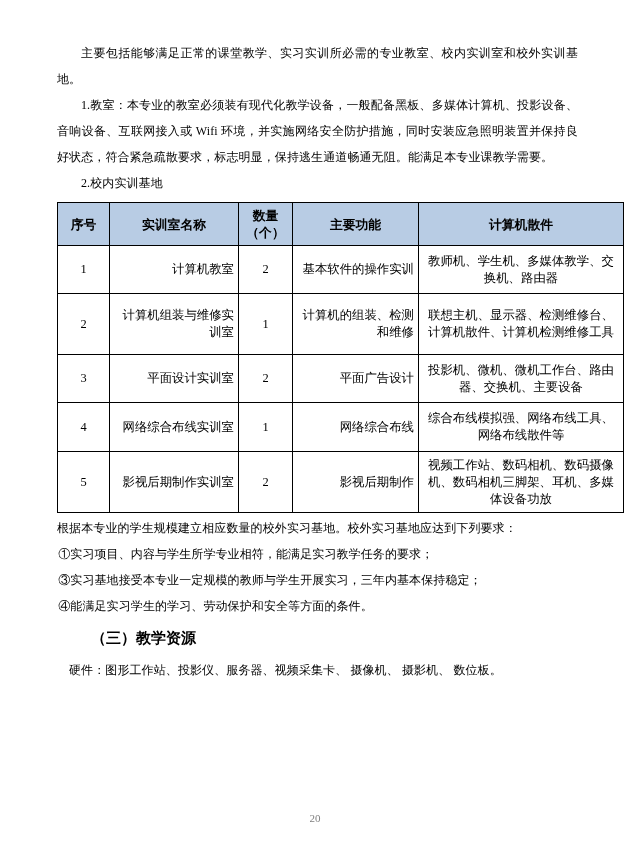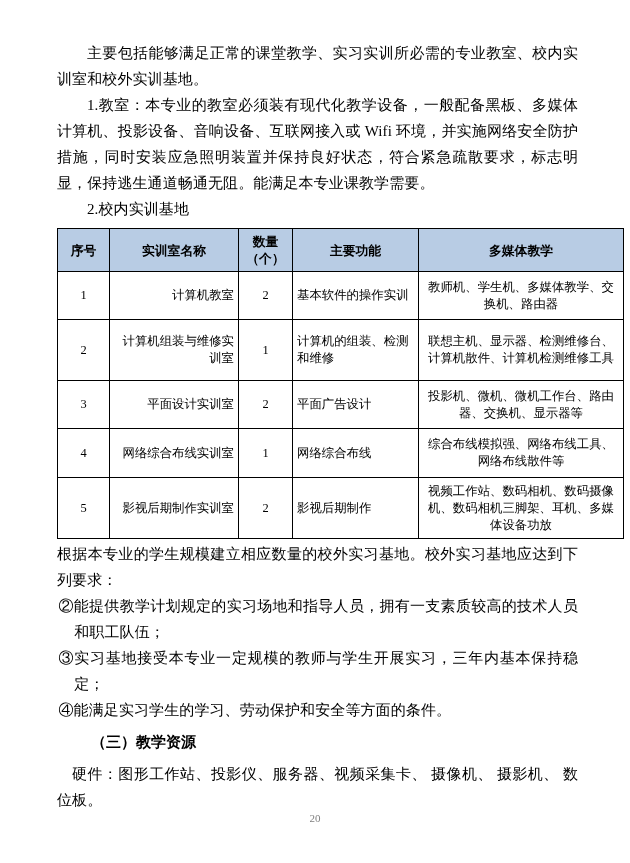--- a/index.html
+++ b/index.html
@@ -23,21 +23,21 @@
     box-sizing: border-box;
   }
   .content {
     position: absolute;
     left: 57px;
     top: 40px;
     width: 521px;
   }
   p.body-text {
     margin: 0 0 0 0;
-    font-size: 15px;
+    font-size: 12px;
     line-height: 26px;
     text-align: justify;
     text-justify: inter-ideograph;
     letter-spacing: 0.1px;
     font-family: "Liberation Serif", "DejaVu Serif", serif;
   }
   p.indent2 { text-indent: 2em; }
   p.indent1 { text-indent: 1em; }
   p.hang {
     padding-left: 1.05em;
@@ -73,21 +73,21 @@
     background: #b8cce4;
     font-weight: bold;
     text-align: center;
     font-family: "Liberation Sans", "DejaVu Sans", sans-serif;
     font-size: 12.8px;
     height: 36px;
   }
   td.c-idx { text-align: center; width: 43px; }
   td.c-name { text-align: right; width: 120px; }
   td.c-qty  { text-align: center; width: 45px; }
-  td.c-func { text-align: left; width: 117px; }
+  td.c-func { text-align: right; width: 117px; }
   td.c-equip{ text-align: center; width: 196px; }
 
   th.h-idx { width: 43px; }
   th.h-name { width: 120px; }
   th.h-qty  { width: 45px; }
   th.h-func { width: 117px; }
   th.h-equip{ width: 196px; }
 
   .row-h1 { height: 48px; }
   .row-h2 { height: 61px; }
@@ -120,21 +120,21 @@
     <table class="lab-table">
       <thead>
         <tr>
           <th class="h-idx">序号</th>
           <th class="h-name">实训室名称</th>
           <th class="h-qty">
             <span>数量</span><br>
             <span>（个）</span>
           </th>
           <th class="h-func">主要功能</th>
-          <th class="h-equip">多媒体教学</th>
+          <th class="h-equip">计算机散件</th>
         </tr>
       </thead>
       <tbody>
         <tr class="row-h1">
           <td class="c-idx">1</td>
           <td class="c-name">计算机教室</td>
           <td class="c-qty">2</td>
           <td class="c-func">基本软件的操作实训</td>
           <td class="c-equip">教师机、学生机、多媒体教学、交换机、路由器</td>
         </tr>
@@ -143,21 +143,21 @@
           <td class="c-name">计算机组装与维修实训室</td>
           <td class="c-qty">1</td>
           <td class="c-func">计算机的组装、检测和维修</td>
           <td class="c-equip">联想主机、显示器、检测维修台、计算机散件、计算机检测维修工具</td>
         </tr>
         <tr class="row-h3">
           <td class="c-idx">3</td>
           <td class="c-name">平面设计实训室</td>
           <td class="c-qty">2</td>
           <td class="c-func">平面广告设计</td>
-          <td class="c-equip">投影机、微机、微机工作台、路由器、交换机、显示器等</td>
+          <td class="c-equip">投影机、微机、微机工作台、路由器、交换机、主要设备</td>
         </tr>
         <tr class="row-h4">
           <td class="c-idx">4</td>
           <td class="c-name">网络综合布线实训室</td>
           <td class="c-qty">1</td>
           <td class="c-func">网络综合布线</td>
           <td class="c-equip">综合布线模拟强、网络布线工具、网络布线散件等</td>
         </tr>
         <tr class="row-h5">
           <td class="c-idx">5</td>
@@ -165,21 +165,21 @@
           <td class="c-qty">2</td>
           <td class="c-func">影视后期制作</td>
           <td class="c-equip">视频工作站、数码相机、数码摄像机、数码相机三脚架、耳机、多媒体设备功放</td>
         </tr>
       </tbody>
     </table>
 
 
     <p class="body-text">根据本专业的学生规模建立相应数量的校外实习基地。校外实习基地应达到下列要求：</p>
 
-    <p class="body-text hang">②能提供教学计划规定的实习场地和指导人员，拥有一支素质较高的技术人员和职工队伍；</p>
+    <p class="body-text hang">①实习项目、内容与学生所学专业相符，能满足实习教学任务的要求；</p>
     <p class="body-text hang">③实习基地接受本专业一定规模的教师与学生开展实习，三年内基本保持稳定；</p>
     <p class="body-text hang">④能满足实习学生的学习、劳动保护和安全等方面的条件。</p>
 
     <div class="gap-s"></div>
 
     <p class="heading-bold">（三）教学资源</p>
 
     <div class="gap-s"></div>
 
     <p class="body-text indent1">硬件：图形工作站、投影仪、服务器、视频采集卡、 摄像机、 摄影机、 数位板。</p>

